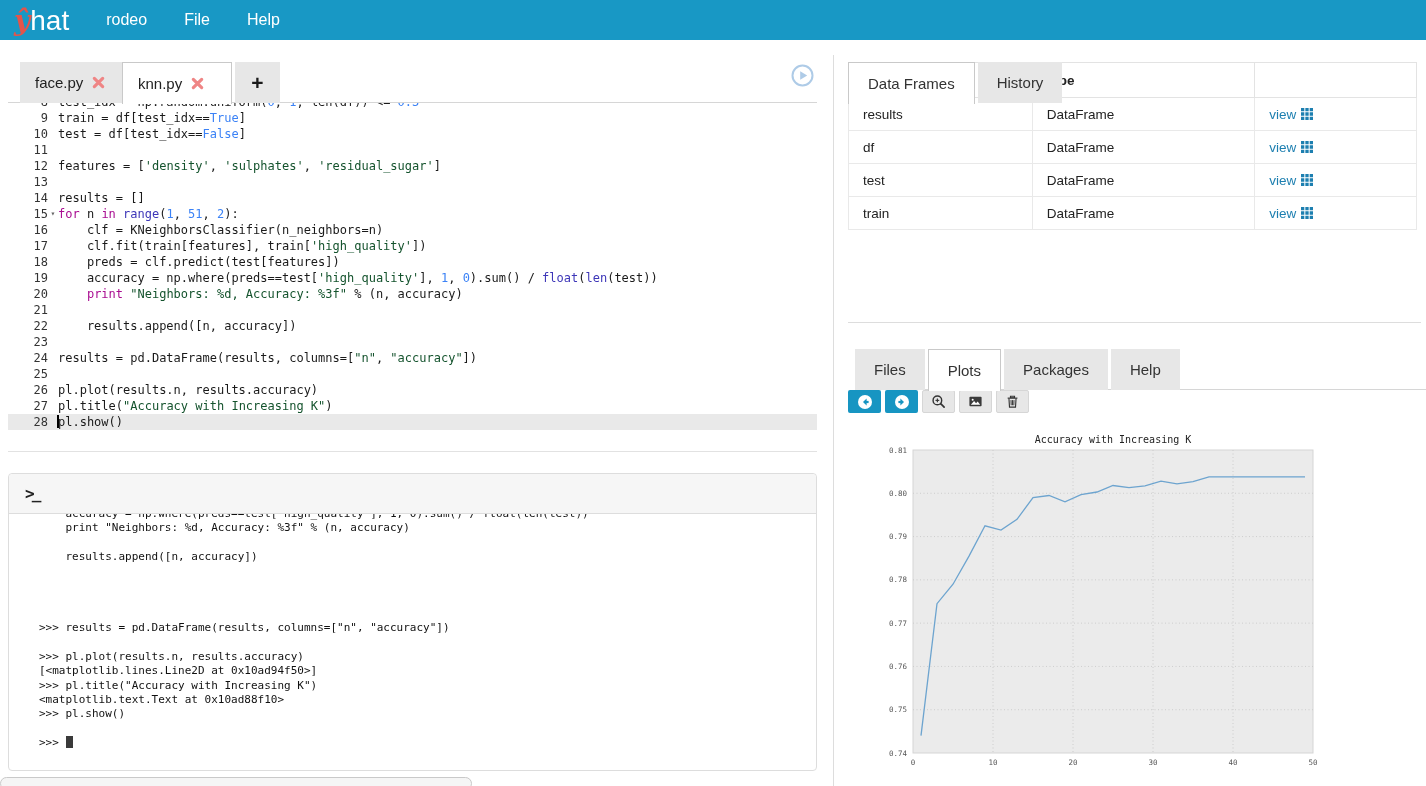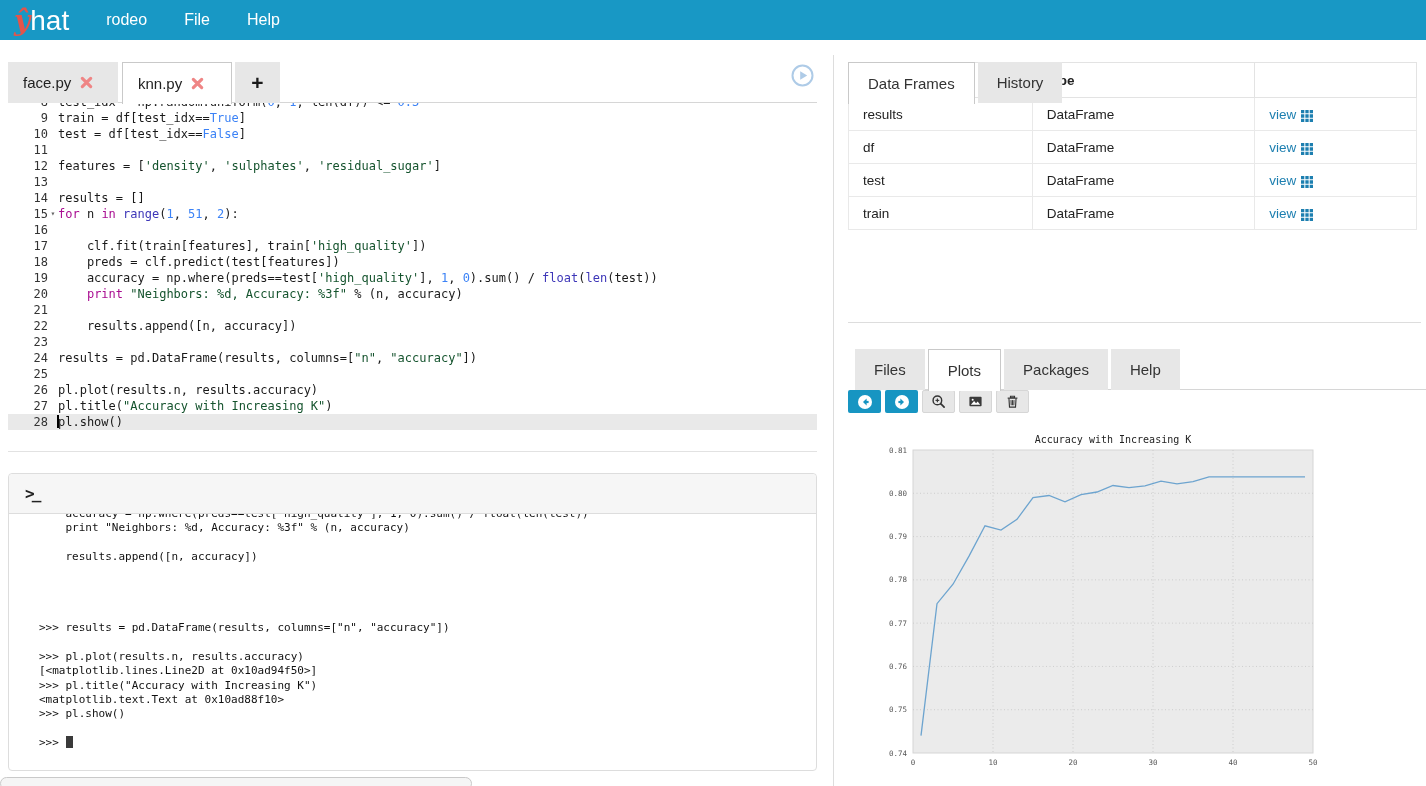--- a/index.html
+++ b/index.html
@@ -63,21 +63,21 @@
 
   
   #v-divider { position:absolute; left:833px; top:55px; width:1px; height:731px; background:#ddd; }
 
   #df-panel { position:absolute; left:848px; top:62px; width:569px; }
   #df-tabs { left:0; top:0; width:569px; border-bottom:none; }
   #df-table { border-collapse:collapse; width:569px; margin-top:0; font-size:13.5px; color:#222;
               border:1px solid #ddd; }
   #df-table th { text-align:left; font-weight:bold; padding:9px 14px; border:1px solid #e3e3e3; height:35px; }
   #df-table td { padding:8px 14px; border:1px solid #e9e9e9; height:33px; }
-  .view-link { color:#1d7fb0; text-decoration:none; cursor:pointer; display:inline-flex; align-items:flex-end; gap:5px; }
+  .view-link { color:#1d7fb0; text-decoration:none; cursor:pointer; display:inline-flex; align-items:center; gap:5px; }
   .grid-icon { width:12px; height:12px; }
 
   #panel-sep { position:absolute; left:848px; top:322px; width:573px; height:1px; background:#ddd; }
 
   #plots-panel { position:absolute; left:848px; top:349px; width:578px; height:437px; }
   #plots-tabs { left:7px; top:0; width:578px; }
   #plot-toolbar { position:absolute; left:0; top:41px; height:23px; display:flex; gap:4px; }
   .tb-btn { width:33px; height:23px; display:flex; align-items:center; justify-content:center;
             border:none; border-radius:2px; cursor:pointer; padding:0; }
   .tb-btn.primary { background:#1795c2; }
@@ -92,21 +92,21 @@
 
   <div id="header">
     <span class="logo"><span class="logo-y">ŷ</span><span>hat</span></span>
     <span class="menu-item">rodeo</span>
     <span class="menu-item">File</span>
     <span class="menu-item">Help</span>
   </div>
 
   <div id="editor-panel">
     <div id="editor-tabbar" class="tab-row">
-      <div class="ed-tab" style="left:0;width:110px;">
+      <div class="ed-tab" style="left:12px;width:110px;">
         <span>face.py</span>
         <svg class="close-x" viewBox="0 0 14 14">
             <path d="M2.5 2.5 L11.5 11.5 M11.5 2.5 L2.5 11.5" stroke="currentColor" stroke-width="3.4" stroke-linecap="round" fill="none"></path>
           </svg>
       </div>
       <div class="ed-tab active" style="left:114px;width:110px;">
         <span>knn.py</span>
         <svg class="close-x" viewBox="0 0 14 14">
             <path d="M2.5 2.5 L11.5 11.5 M11.5 2.5 L2.5 11.5" stroke="currentColor" stroke-width="3.4" stroke-linecap="round" fill="none"></path>
           </svg>
@@ -124,21 +124,21 @@
     <div id="code-area">
       <div id="code-lines">
           <div class="code-line"><div class="gutter">8</div><div class="fold"></div><div class="code-text"><span class="tok-p">test_idx = np.random.uniform(</span><span class="tok-n">0</span><span class="tok-p">, </span><span class="tok-n">1</span><span class="tok-p">, len(df)) &lt;= </span><span class="tok-n">0.3</span></div></div>
           <div class="code-line"><div class="gutter">9</div><div class="fold"></div><div class="code-text"><span class="tok-p">train = df[test_idx==</span><span class="tok-n">True</span><span class="tok-p">]</span></div></div>
           <div class="code-line"><div class="gutter">10</div><div class="fold"></div><div class="code-text"><span class="tok-p">test = df[test_idx==</span><span class="tok-n">False</span><span class="tok-p">]</span></div></div>
           <div class="code-line"><div class="gutter">11</div><div class="fold"></div><div class="code-text"></div></div>
           <div class="code-line"><div class="gutter">12</div><div class="fold"></div><div class="code-text"><span class="tok-p">features = [</span><span class="tok-s">'density'</span><span class="tok-p">, </span><span class="tok-s">'sulphates'</span><span class="tok-p">, </span><span class="tok-s">'residual_sugar'</span><span class="tok-p">]</span></div></div>
           <div class="code-line"><div class="gutter">13</div><div class="fold"></div><div class="code-text"></div></div>
           <div class="code-line"><div class="gutter">14</div><div class="fold"></div><div class="code-text"><span class="tok-p">results = []</span></div></div>
           <div class="code-line"><div class="gutter">15</div><div class="fold">▾</div><div class="code-text"><span class="tok-k">for</span><span class="tok-p"> n </span><span class="tok-k">in</span><span class="tok-p"> </span><span class="tok-b">range</span><span class="tok-p">(</span><span class="tok-n">1</span><span class="tok-p">, </span><span class="tok-n">51</span><span class="tok-p">, </span><span class="tok-n">2</span><span class="tok-p">):</span></div></div>
-          <div class="code-line"><div class="gutter">16</div><div class="fold"></div></div>
+          <div class="code-line"><div class="gutter">16</div><div class="fold"></div><div class="code-text"><span class="tok-p">    clf = KNeighborsClassifier(n_neighbors=n)</span></div></div>
           <div class="code-line"><div class="gutter">17</div><div class="fold"></div><div class="code-text"><span class="tok-p">    clf.fit(train[features], train[</span><span class="tok-s">'high_quality'</span><span class="tok-p">])</span></div></div>
           <div class="code-line"><div class="gutter">18</div><div class="fold"></div><div class="code-text"><span class="tok-p">    preds = clf.predict(test[features])</span></div></div>
           <div class="code-line"><div class="gutter">19</div><div class="fold"></div><div class="code-text"><span class="tok-p">    accuracy = np.where(preds==test[</span><span class="tok-s">'high_quality'</span><span class="tok-p">], </span><span class="tok-n">1</span><span class="tok-p">, </span><span class="tok-n">0</span><span class="tok-p">).sum() / </span><span class="tok-b">float</span><span class="tok-p">(</span><span class="tok-b">len</span><span class="tok-p">(test))</span></div></div>
           <div class="code-line"><div class="gutter">20</div><div class="fold"></div><div class="code-text"><span class="tok-p">    </span><span class="tok-k">print</span><span class="tok-p"> </span><span class="tok-s">"Neighbors: %d, Accuracy: %3f"</span><span class="tok-p"> % (n, accuracy)</span></div></div>
           <div class="code-line"><div class="gutter">21</div><div class="fold"></div><div class="code-text"></div></div>
           <div class="code-line"><div class="gutter">22</div><div class="fold"></div><div class="code-text"><span class="tok-p">    results.append([n, accuracy])</span></div></div>
           <div class="code-line"><div class="gutter">23</div><div class="fold"></div><div class="code-text"></div></div>
           <div class="code-line"><div class="gutter">24</div><div class="fold"></div><div class="code-text"><span class="tok-p">results = pd.DataFrame(results, columns=[</span><span class="tok-s">"n"</span><span class="tok-p">, </span><span class="tok-s">"accuracy"</span><span class="tok-p">])</span></div></div>
           <div class="code-line"><div class="gutter">25</div><div class="fold"></div><div class="code-text"></div></div>
           <div class="code-line"><div class="gutter">26</div><div class="fold"></div><div class="code-text"><span class="tok-p">pl.plot(results.n, results.accuracy)</span></div></div>

